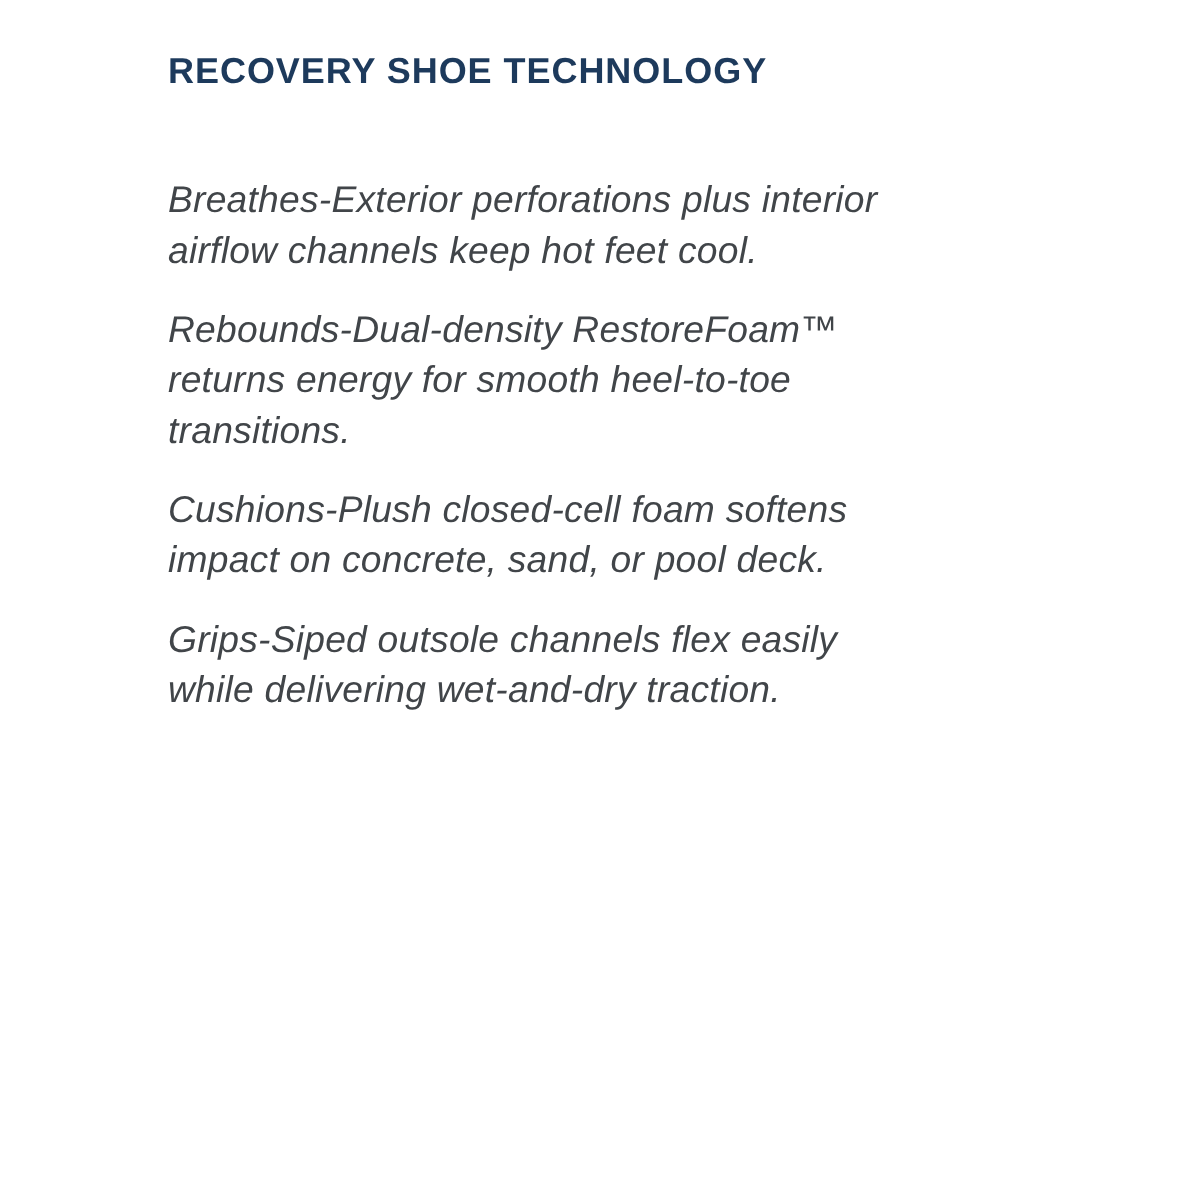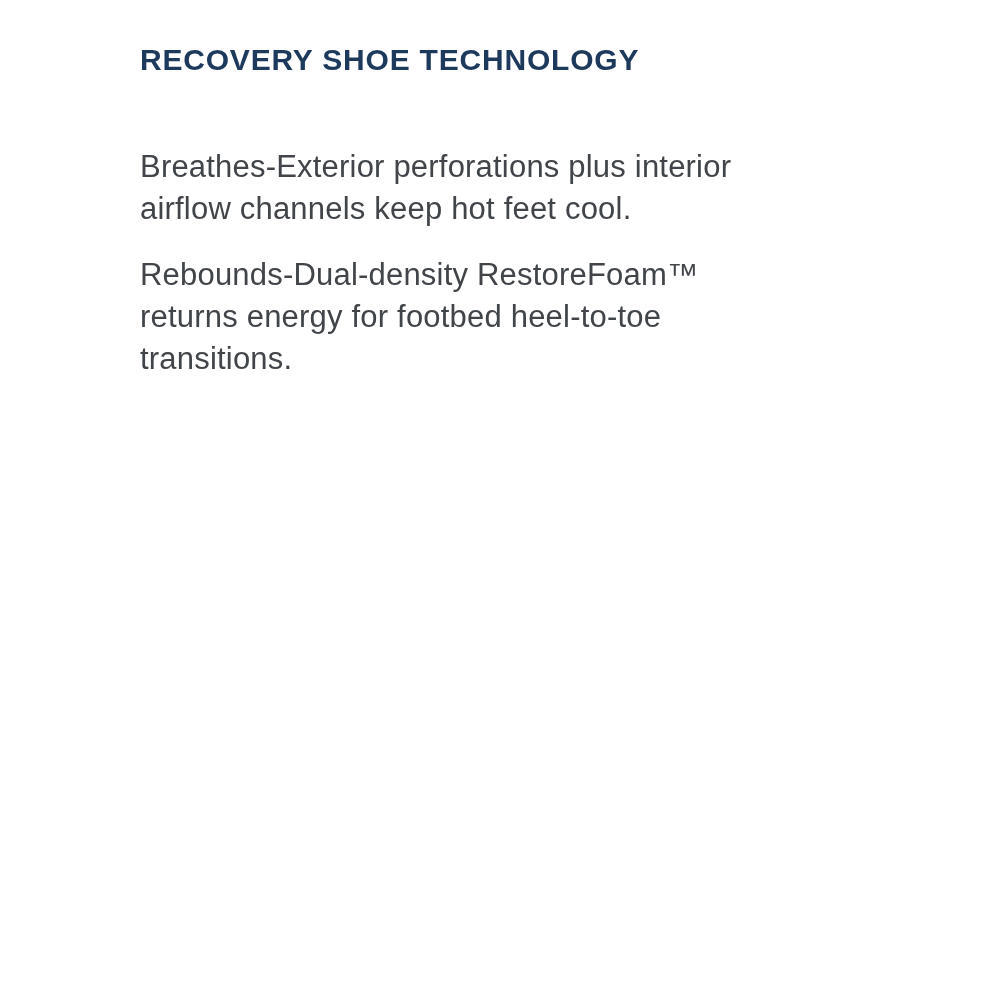--- a/index.html
+++ b/index.html
@@ -31,32 +31,37 @@
   }
   .feature-paragraph {
     font-size: 31px;
     line-height: 42px;
     font-weight: 400;
     letter-spacing: 0.2px;
     color: var(--body-color);
     margin: 0 0 24px 0;
     white-space: pre-line;
     max-width: 790px;
+    font-style: italic;
   }
 </style>
 </head>
 <body>
 
 <div class="panel">
   <h1 class="section-title">RECOVERY SHOE TECHNOLOGY</h1>
 
   <p class="feature-paragraph">Breathes-Exterior perforations plus interior
 airflow channels keep hot feet cool.</p>
 
 
 
   <p class="feature-paragraph">Rebounds-Dual-density RestoreFoam™
-returns energy for footbed heel-to-toe
+returns energy for smooth heel-to-toe
 transitions.</p>
 
+  <p class="feature-paragraph">Cushions-Plush closed-cell foam softens
+impact on concrete, sand, or pool deck.</p>
 
+  <p class="feature-paragraph">Grips-Siped outsole channels flex easily
+while delivering wet-and-dry traction.</p>
 
 </div>
 
 </body></html>

